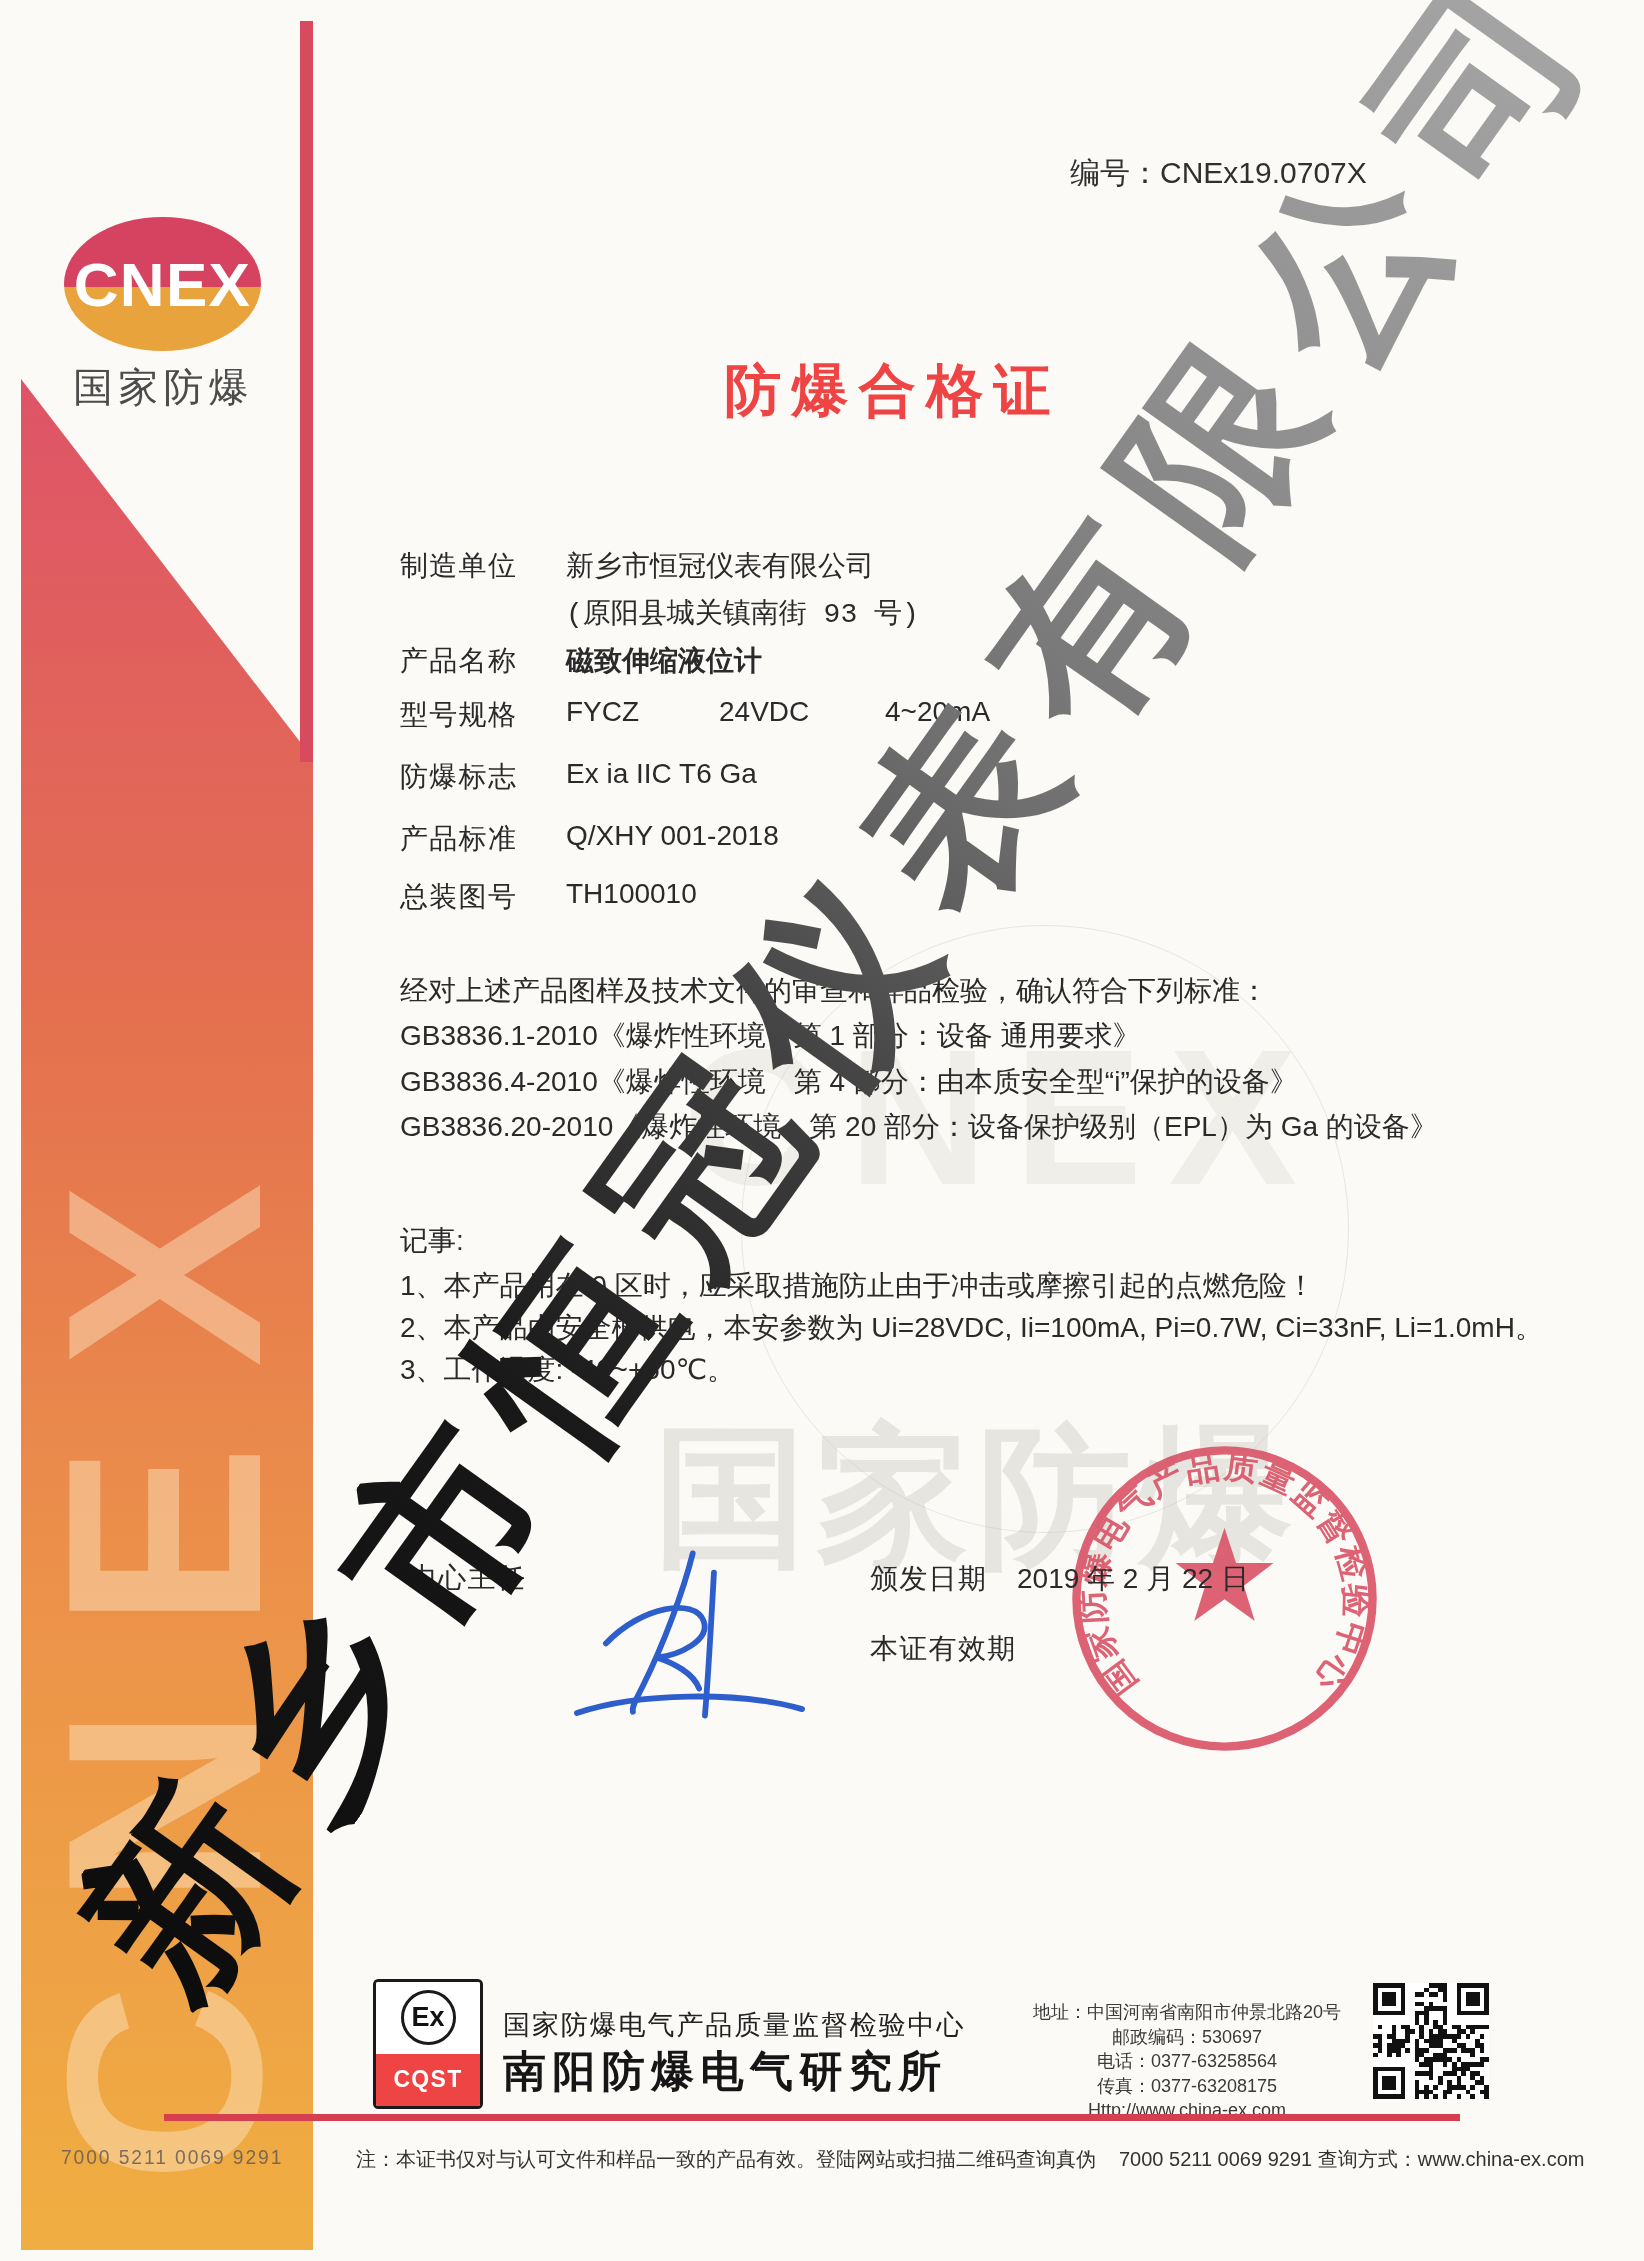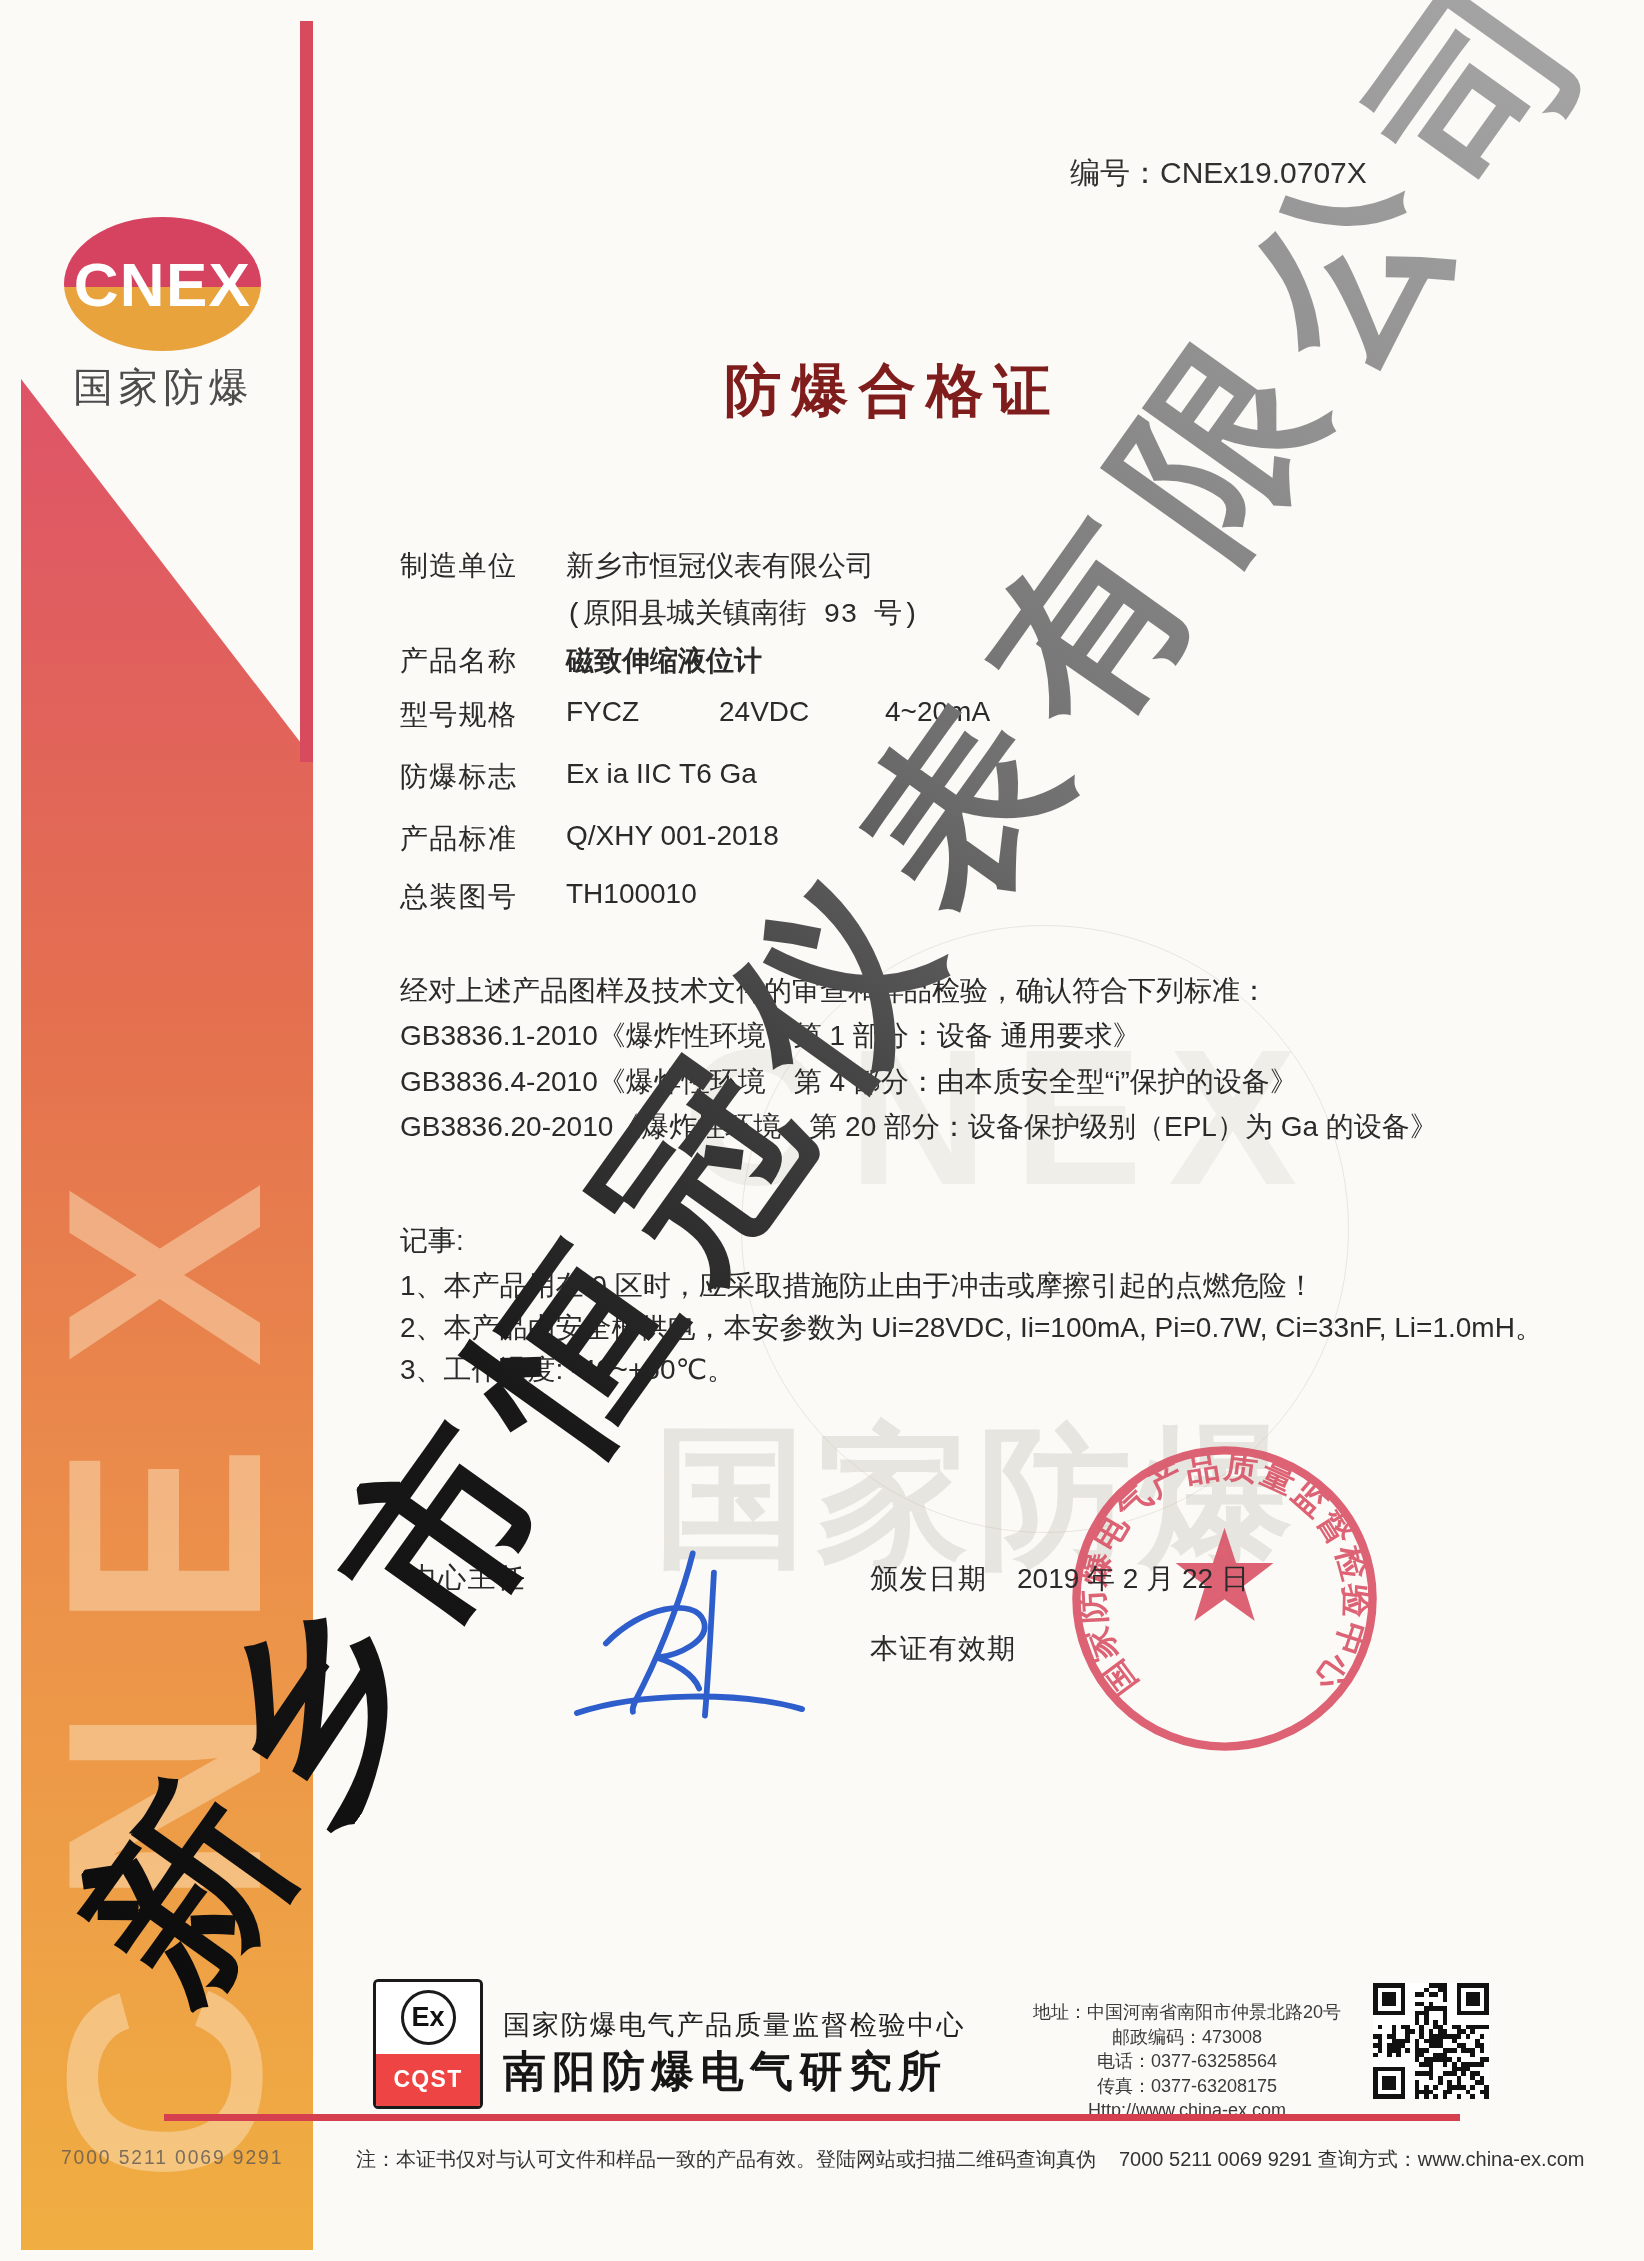--- a/index.html
+++ b/index.html
@@ -25,21 +25,21 @@
     left:64px;top:217px;width:197px;height:134px;border-radius:50%;z-index:6;
     background:linear-gradient(180deg,#d64360 0%,#d64360 52%,#e8a33d 52%,#e8a33d 100%);
     display:flex;align-items:center;justify-content:center;
   }
   .logo-word{color:#fff;font-weight:bold;font-size:62px;letter-spacing:1.3px;}
   .logo-caption{left:57px;top:360px;width:213px;text-align:center;font-size:40px;
     color:#4c4c4c;letter-spacing:5.2px;z-index:6;}
   
   .cert-no{left:1070px;top:153px;font-size:30px;color:#303030;z-index:10;}
   .title{left:696px;top:353px;width:393px;text-align:center;font-size:57px;font-weight:bold;
-    letter-spacing:10.3px;color:#7f1d1d;z-index:10;}
+    letter-spacing:10.3px;color:#ef4444;z-index:10;}
   
   .lbl{font-size:28px;letter-spacing:1.3px;color:#2a2a2a;z-index:10;}
   .val{font-size:28px;color:#2a2a2a;z-index:10;}
   
   .ghost-ellipse{left:741px;top:925px;width:606px;height:606px;border-radius:50%;
     border:1.9px solid rgba(190,182,168,0.30);z-index:3;}
   .ghost-cnex{left:683px;top:1006px;font-size:193px;font-weight:bold;letter-spacing:26px;
     color:rgba(200,194,182,0.22);z-index:3;}
   .ghost-word{left:654px;top:1396px;font-size:153px;font-weight:bold;letter-spacing:9px;
     color:rgba(193,188,177,0.34);z-index:3;}
@@ -164,21 +164,21 @@
       <div class="ex-circle">Ex</div>
     </div>
     <div class="ex-bottom">CQST</div>
   </div>
 
   <div class="abs center-name">国家防爆电气产品质量监督检验中心</div>
   <div class="abs institute">南阳防爆电气研究所</div>
 
   <div class="abs addr">
     <div>地址：中国河南省南阳市仲景北路20号</div>
-    <div>邮政编码：473008</div>
+    <div>邮政编码：530697</div>
     <div>电话：0377-63258564</div>
     <div>传真：0377-63208175</div>
     <div>Http://www.china-ex.com</div>
   </div>
 
   <svg class="abs qr" viewBox="0 0 25 25" shape-rendering="crispEdges">
     <rect x="0" y="0" width="25" height="25" fill="#fff"></rect>
     <g id="qr-g" fill="#111">
         <rect x="12" y="0" width="1" height="1"></rect>
         <rect x="13" y="0" width="1" height="1"></rect>

